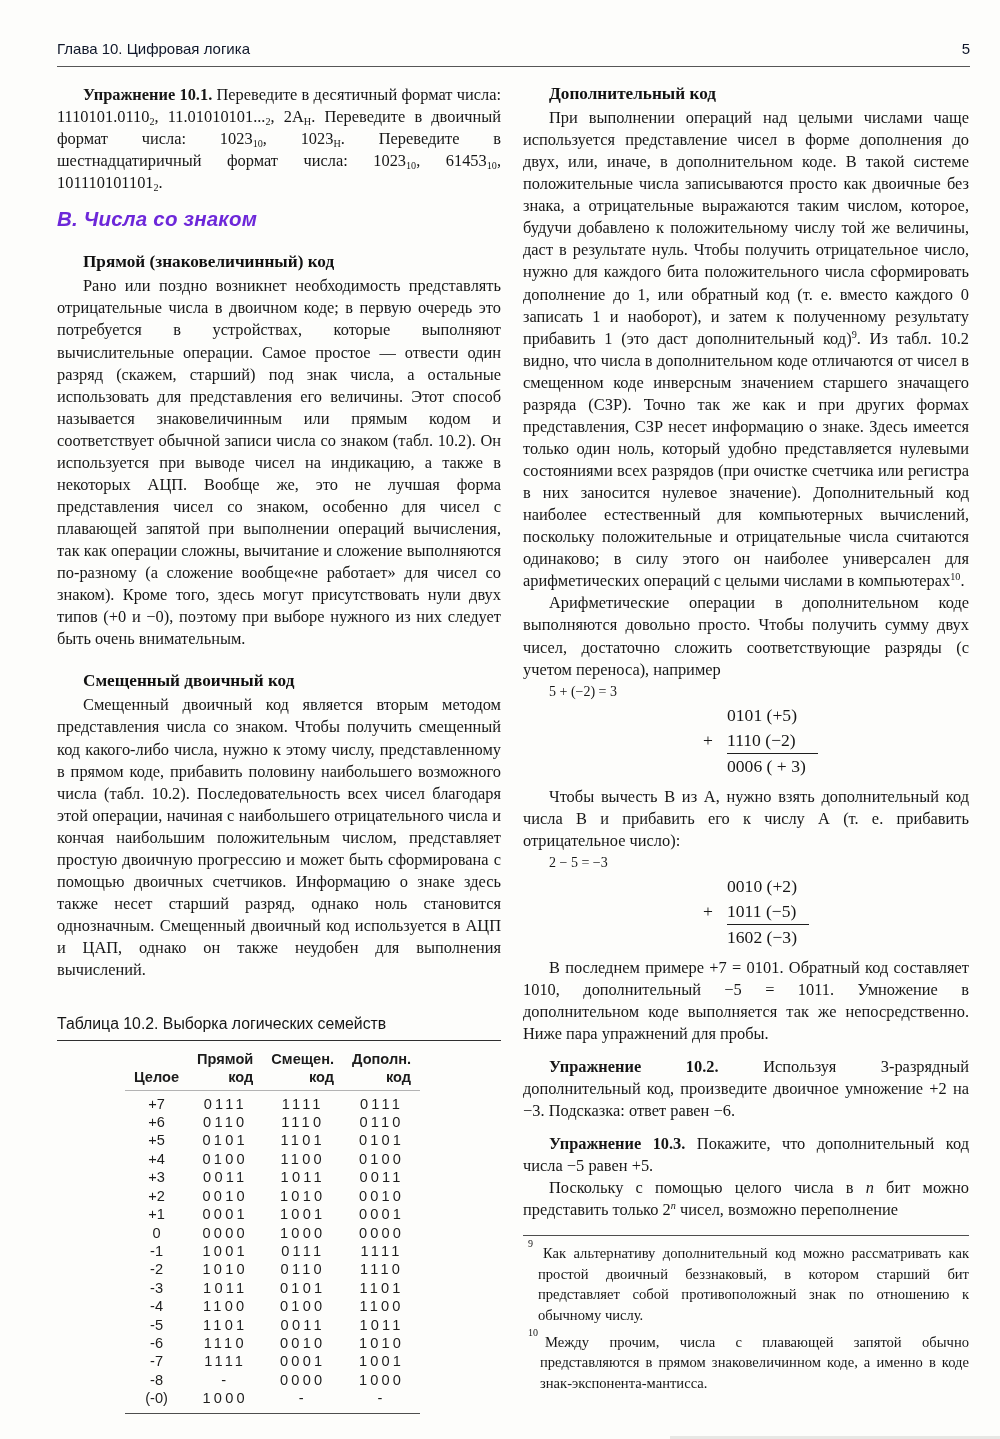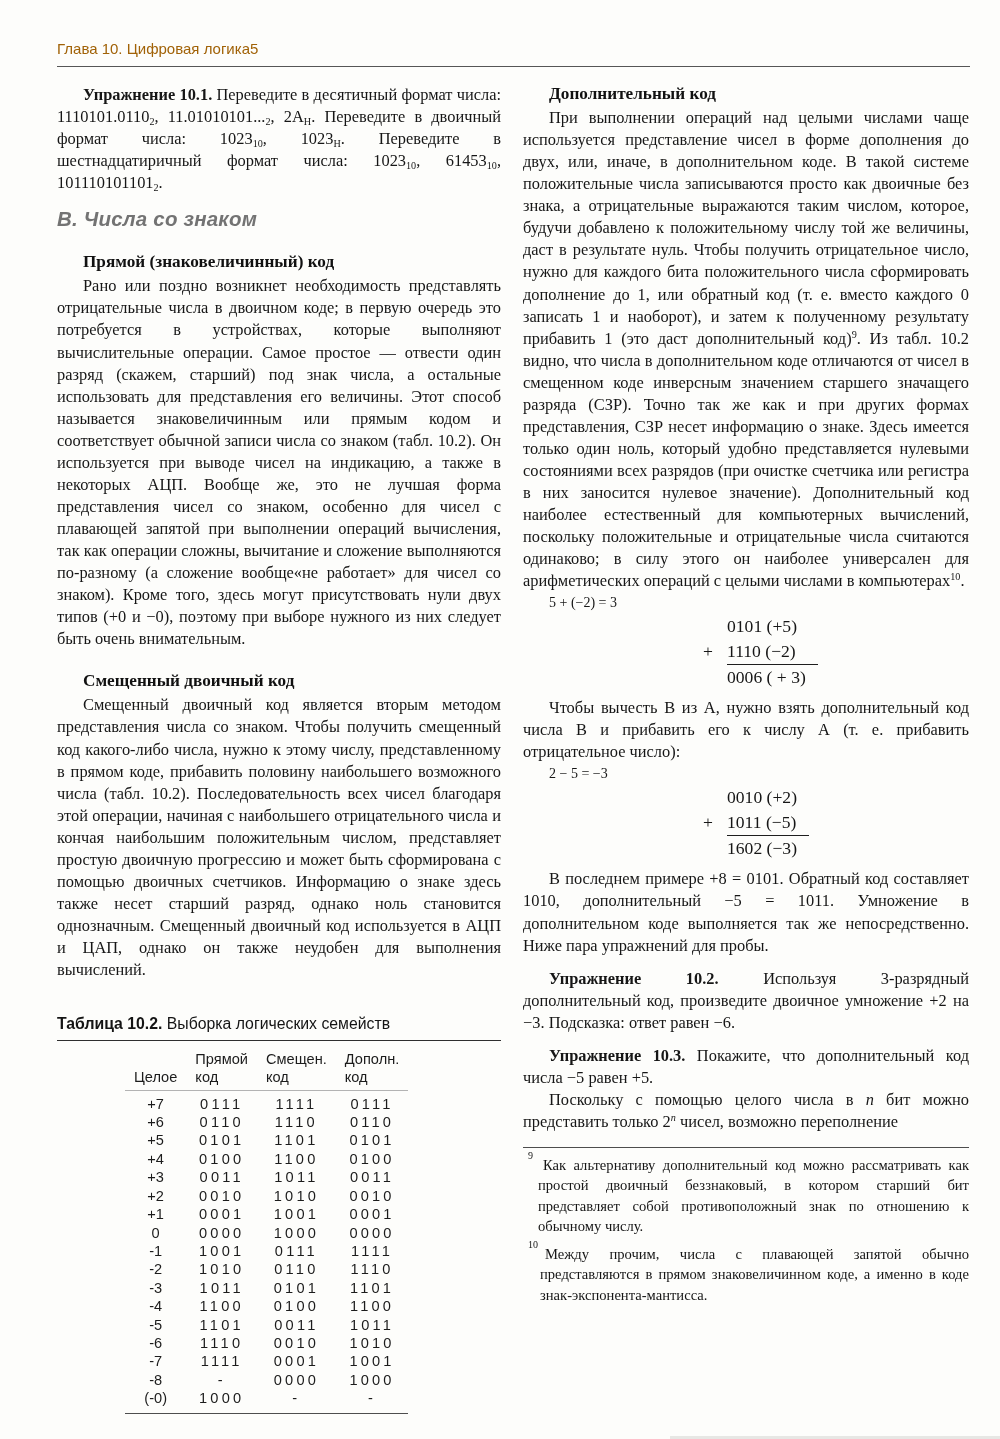--- a/index.html
+++ b/index.html
@@ -4,68 +4,68 @@
 <style>
   html,body { margin:0; padding:0; background:#dddddd; }
   .page {
     position:relative; width:1000px; height:1439px; margin:0 auto;
     background:#fdfdfb; color:#161616; overflow:hidden;
     font-family:"Liberation Serif", serif;
   }
   
   .running-head {
     position:absolute; left:57px; right:30px; top:40px;
-    display:flex; justify-content:flex-start; align-items:flex-end;
-    font-family:"Liberation Sans", sans-serif; font-size:15px; color:#a16207;
-    padding-bottom:9px; border-bottom:1.3px solid #565656;
+    display:flex; justify-content:space-between; align-items:flex-end;
+    font-family:"Liberation Sans", sans-serif; font-size:15px; color:#0f172a;
+    padding-bottom:9px; border-bottom:1.3px solid #565656;gap:16px;
   }
   
   .col { position:absolute; top:84px; }
   .col-left  { left:57px;  width:444px; }
   .col-right { left:523px; width:446px; }
 
   .para {
     margin:0; font-size:16.4px; line-height:1.345;
     text-align:justify; text-indent:26px;
   }
   .exercise { margin-top:11px; }
   sub { font-size:62%; vertical-align:-0.25em; line-height:0; }
   sup { font-size:62%; vertical-align:0.55em; line-height:0; }
 
   h2.section-heading {
     font-family:"Liberation Sans", sans-serif; font-style:italic; font-weight:700;
-    font-size:20.5px; letter-spacing:.2px; margin:13px 0 8px 0; color:#737373;
+    font-size:20.5px; letter-spacing:.2px; margin:13px 0 8px 0; color:#6d28d9;
   }
   h3.sub-heading {
     font-family:"Liberation Serif", serif; font-weight:700;
     font-size:17.2px; margin:21px 0 3px 0; padding-left:26px; color:#111;
   }
 
   .equation { margin:3px 0; font-size:14px; text-indent:26px; }
 
   .math-block { margin:3px 0 7px 180px; font-size:17.6px; line-height:1.42; display:table; }
   .math-row { display:table-row; }
   .math-op  { display:table-cell; width:24px; text-align:left; }
   .math-val { display:table-cell; padding-right:12px; white-space:pre; }
   .math-val.ruled { border-bottom:1.5px solid #1e1e1e; }
 
   
   .table-block { margin-top:34px; }
   .table-caption {
     font-family:"Liberation Sans", sans-serif; font-size:15.8px; color:#141414;
     padding-bottom:7px; border-bottom:1.6px solid #2f2f2f;
   }
-  .table-caption b { font-weight:700; }
+  .table-caption b { font-weight:400; }
   table.codes-table {
     border-collapse:collapse; margin:9px 0 0 68px;
     font-family:"Liberation Sans", sans-serif; font-size:14.6px; color:#1c1c1c;
     border-bottom:1.4px solid #4e4e4e;
   }
   .codes-table th {
-    font-weight:400; text-align:left; padding:0 9px; line-height:1.25;
+    font-weight:700; text-align:right; padding:0 9px; line-height:1.25;
   }
   .codes-table thead tr.rule-row th { border-bottom:1px solid #b3b3b3; padding-bottom:3px;margin-top:28px; }
   .codes-table td { text-align:center; padding:0.6px 9px; line-height:1.18; }
   .codes-table td.c1, .codes-table td.c2, .codes-table td.c3 { letter-spacing:3.2px; }
   .codes-table tbody tr:first-child td { padding-top:5px; }
   .codes-table tbody tr:last-child td { padding-bottom:6px; }
 
   
   .footnotes {
     margin-top:14px; padding-top:7px; border-top:1.2px solid #4d4d4d;
@@ -227,20 +227,21 @@
       </table>
     </div>
   </div>
 
   <div class="col col-right">
 
     <h3 class="sub-heading" style="margin-top:0">Дополнительный код</h3>
     <p class="para">При выполнении операций над целыми числами чаще используется представление чисел в форме дополнения до двух, или, иначе, в дополнительном коде. В такой системе положительные числа записываются просто как двоичные без знака, а отрицательные выражаются таким числом, которое, будучи добавлено к положительному числу той же величины, даст в результате нуль. Чтобы получить отрицательное число, нужно для каждого бита положительного числа сформировать дополнение до 1, или обратный код (т. е. вместо каждого 0 записать 1 и наоборот), и затем к полученному результату прибавить 1 (это даст дополнительный код)<sup>9</sup>. Из табл. 10.2 видно, что числа в дополнительном коде отличаются от чисел в смещенном коде инверсным значением старшего значащего разряда (СЗР). Точно так же как и при других формах представления, СЗР несет информацию о знаке. Здесь имеется только один ноль, который удобно представляется нулевыми состояниями всех разрядов (при очистке счетчика или регистра в них заносится нулевое значение). Дополнительный код наиболее естественный для компьютерных вычислений, поскольку положительные и отрицательные числа считаются одинаково; в силу этого он наиболее универсален для арифметических операций с целыми числами в компьютерах<sup>10</sup>.</p>
 
 
+    <p class="para">Арифметические операции в дополнительном коде выполняются довольно просто. Чтобы получить сумму двух чисел, достаточно сложить соответствующие разряды (с учетом переноса), например</p>
     <p class="equation">5 + (−2) = 3</p>
 
     <div class="math-block">
       <div class="math-row">
         <span class="math-op"></span>
         <span class="math-val">0101 (+5)</span>
       </div>
       <div class="math-row">
         <span class="math-op">+</span>
         <span class="math-val ruled">1110 (−2)</span>
@@ -262,21 +263,21 @@
       <div class="math-row">
         <span class="math-op">+</span>
         <span class="math-val ruled">1011 (−5)</span>
       </div>
       <div class="math-row">
         <span class="math-op"></span>
         <span class="math-val">1602 (−3)</span>
       </div>
     </div>
 
-    <p class="para">В последнем примере +8 = 0101. Обратный код составляет 1010, дополнительный −5 = 1011. Умножение в дополнительном коде выполняется так же непосредственно. Ниже пара упражнений для пробы.</p>
+    <p class="para">В последнем примере +7 = 0101. Обратный код составляет 1010, дополнительный −5 = 1011. Умножение в дополнительном коде выполняется так же непосредственно. Ниже пара упражнений для пробы.</p>
 
     <p class="para exercise"><b>Упражнение 10.2.</b> Используя 3-разрядный дополнительный код, произведите двоичное умножение +2 на −3. Подсказка: ответ равен −6.</p>
     <p class="para exercise"><b>Упражнение 10.3.</b> Покажите, что дополнительный код числа −5 равен +5.</p>
     <p class="para">Поскольку с помощью целого числа в <i>n</i> бит можно представить только 2<sup style="font-style: italic;">n</sup> чисел, возможно переполнение</p>
 
     <div class="footnotes">
       <div class="footnote">
         <sup class="fn-marker">9</sup>
         <span class="fn-text">Как альтернативу дополнительный код можно рассматривать как простой двоичный беззнаковый, в котором старший бит представляет собой противоположный знак по отношению к обычному числу.</span>
       </div>

